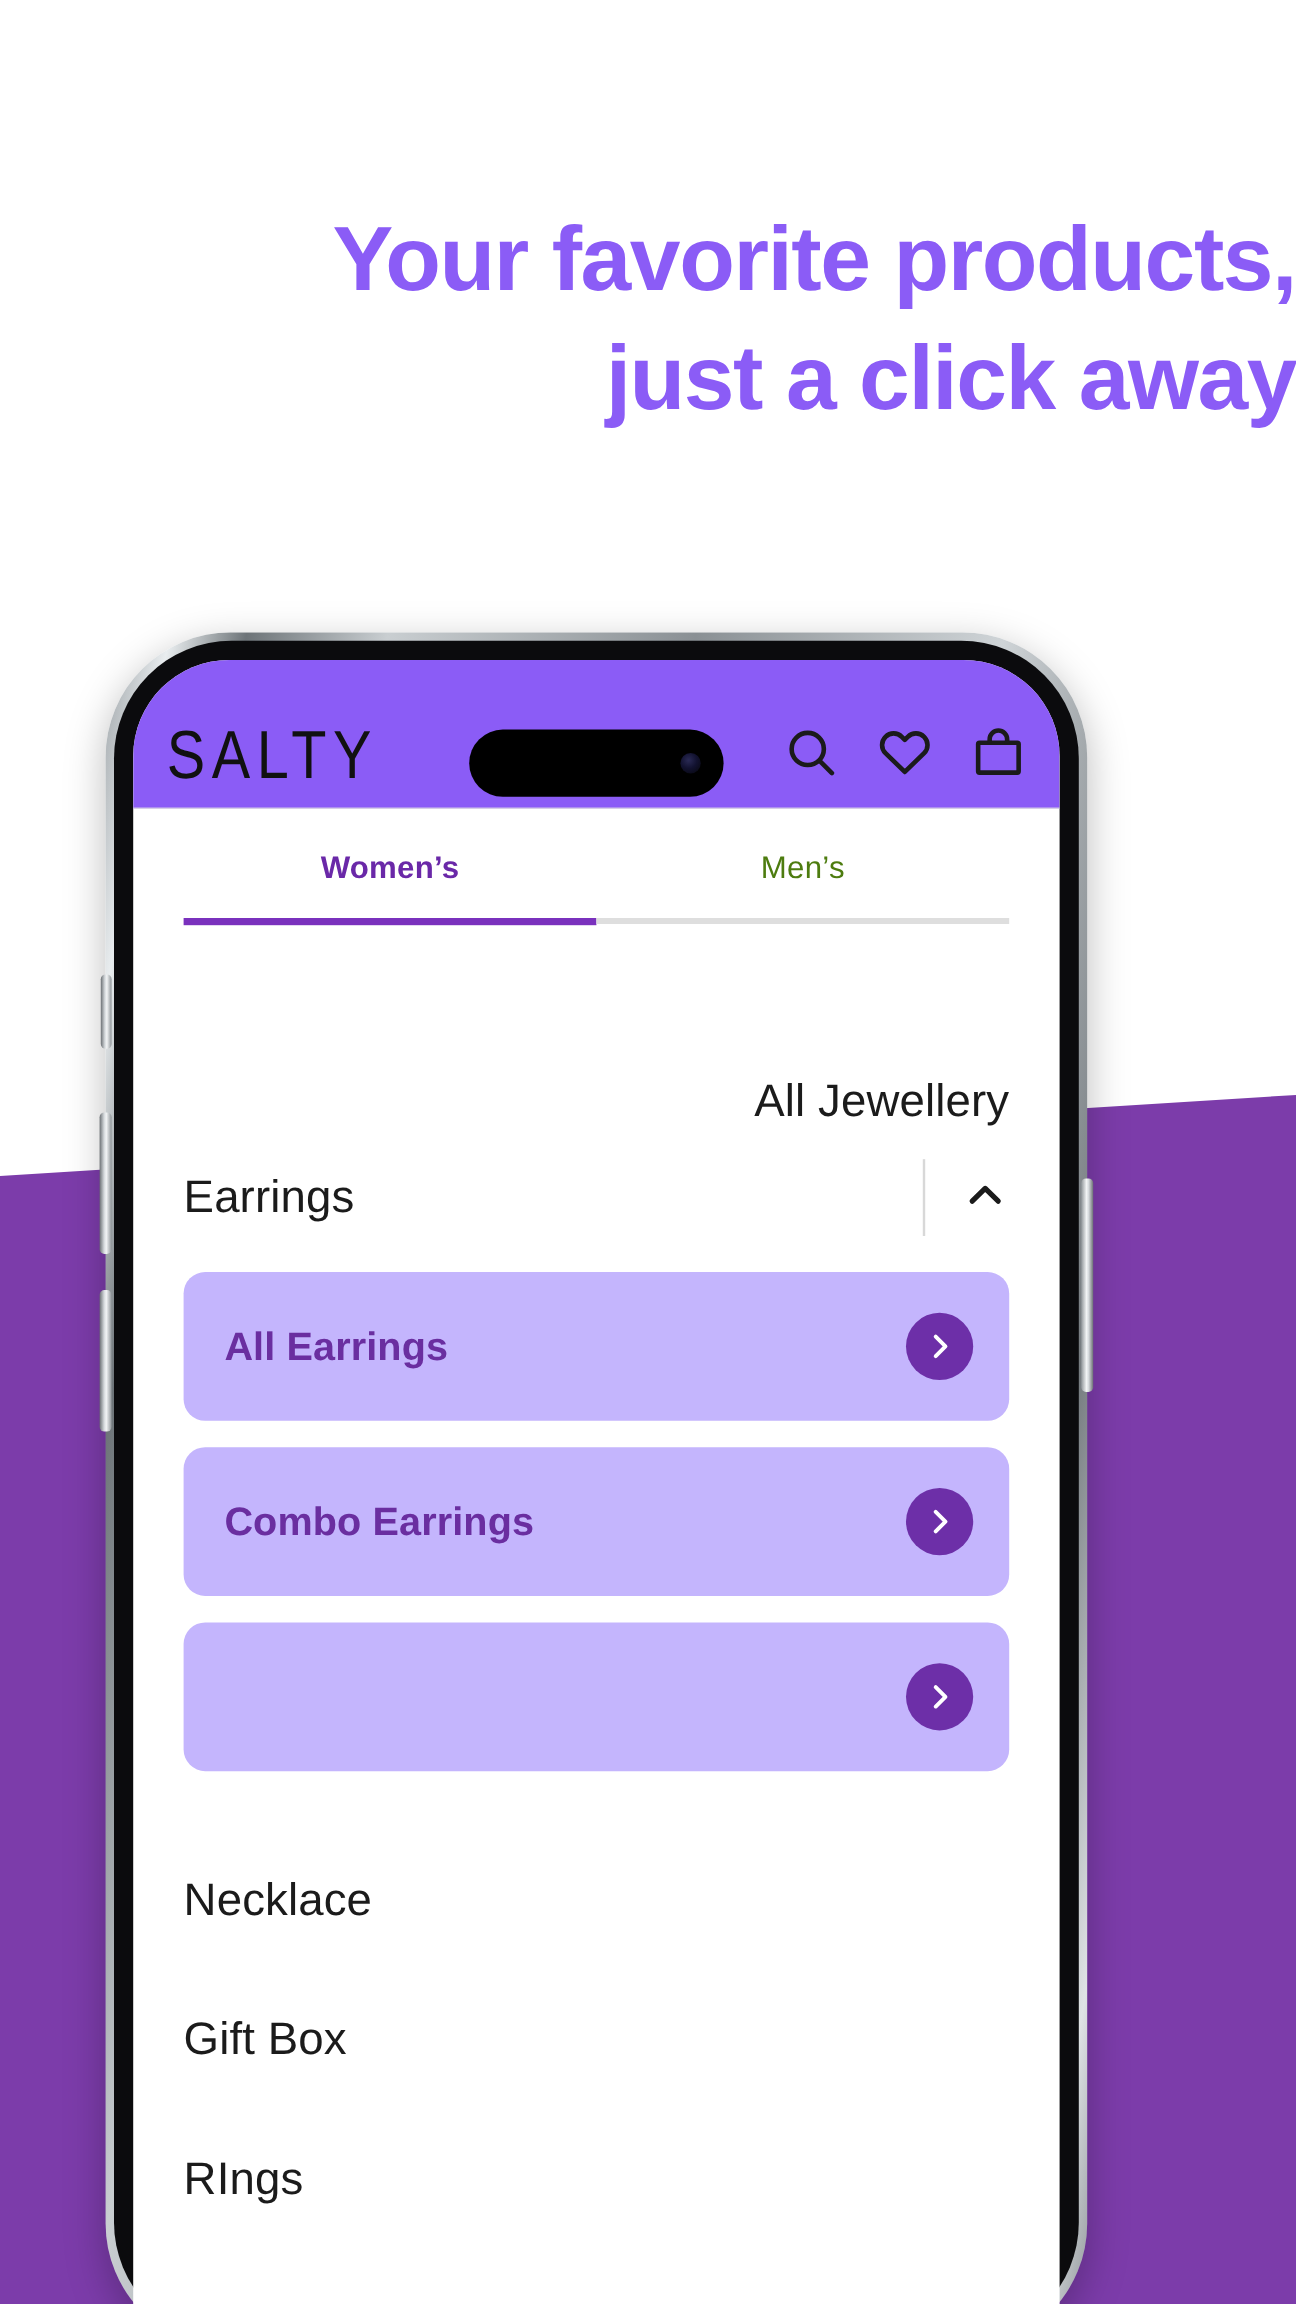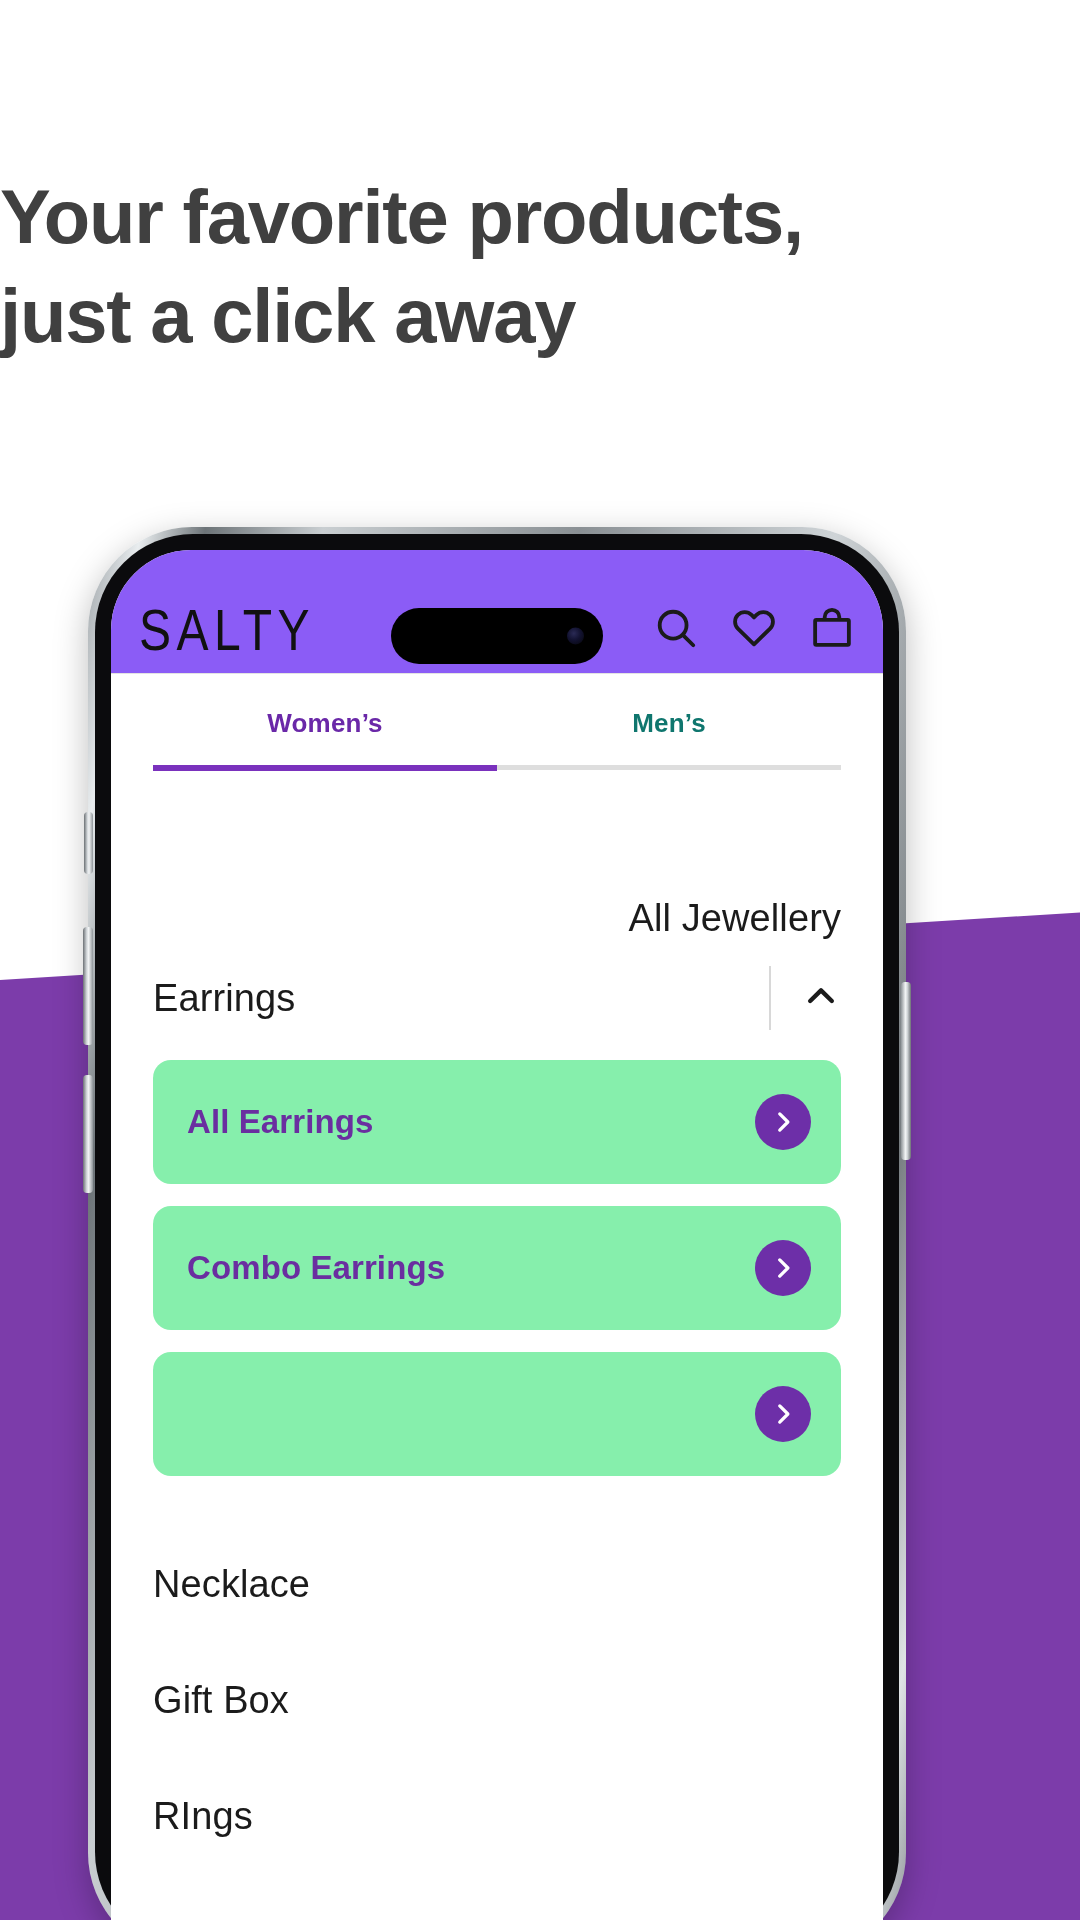--- a/index.html
+++ b/index.html
@@ -19,26 +19,26 @@
     background: #ffffff;
     overflow: hidden;
   }
 
   
   .headline {
     position: absolute;
     top: 168px;
     left: 0;
     width: 1080px;
-    text-align: left;
+    text-align: right;
     font-size: 76px;
     line-height: 1.30;
     font-weight: 700;
     letter-spacing: -1.2px;
-    color: #404040;
+    color: #8b5cf6;
     font-family: "Liberation Sans", sans-serif;
   }
   .headline .line { display: block; }
 
   
   .purple-backdrop {
     position: absolute;
     left: -10px;
     top: 880px;
     width: 1100px;
@@ -171,21 +171,21 @@
   .tab-row { display: flex; }
   .tab {
     flex: 1;
     text-align: center;
     padding: 34px 0 26px 0;
     font-size: 26px;
     font-weight: 700;
     letter-spacing: 0.2px;
   }
   .tab.active { color: #6a28a8; }
-  .tab.inactive { color: #0f766e; font-weight: 700; }
+  .tab.inactive { color: #4d7c0f; font-weight: 400; }
   .tab-underlines { display: flex; }
   .tab-ul { flex: 1; height: 5px; background: #dedede; }
   .tab-ul.active { background: #7a31bd; height: 6px; }
 
   
   .menu {
     position: absolute;
     left: 0;
     top: 258px;
     width: 100%;
@@ -214,21 +214,21 @@
     width: 2px;
     height: 64px;
     background: #d8d8d8;
   }
   .chev-up { display: block; }
 
   
   .subitems { padding: 4px 0 28px 0; }
   .subcard {
     position: relative;
-    background: #86efac;
+    background: #c4b5fd;
     border-radius: 18px;
     height: 124px;
     margin-bottom: 22px;
     display: flex;
     align-items: center;
     padding: 0 34px;
   }
   .subcard .sublabel {
     font-size: 33px;
     font-weight: 700;

